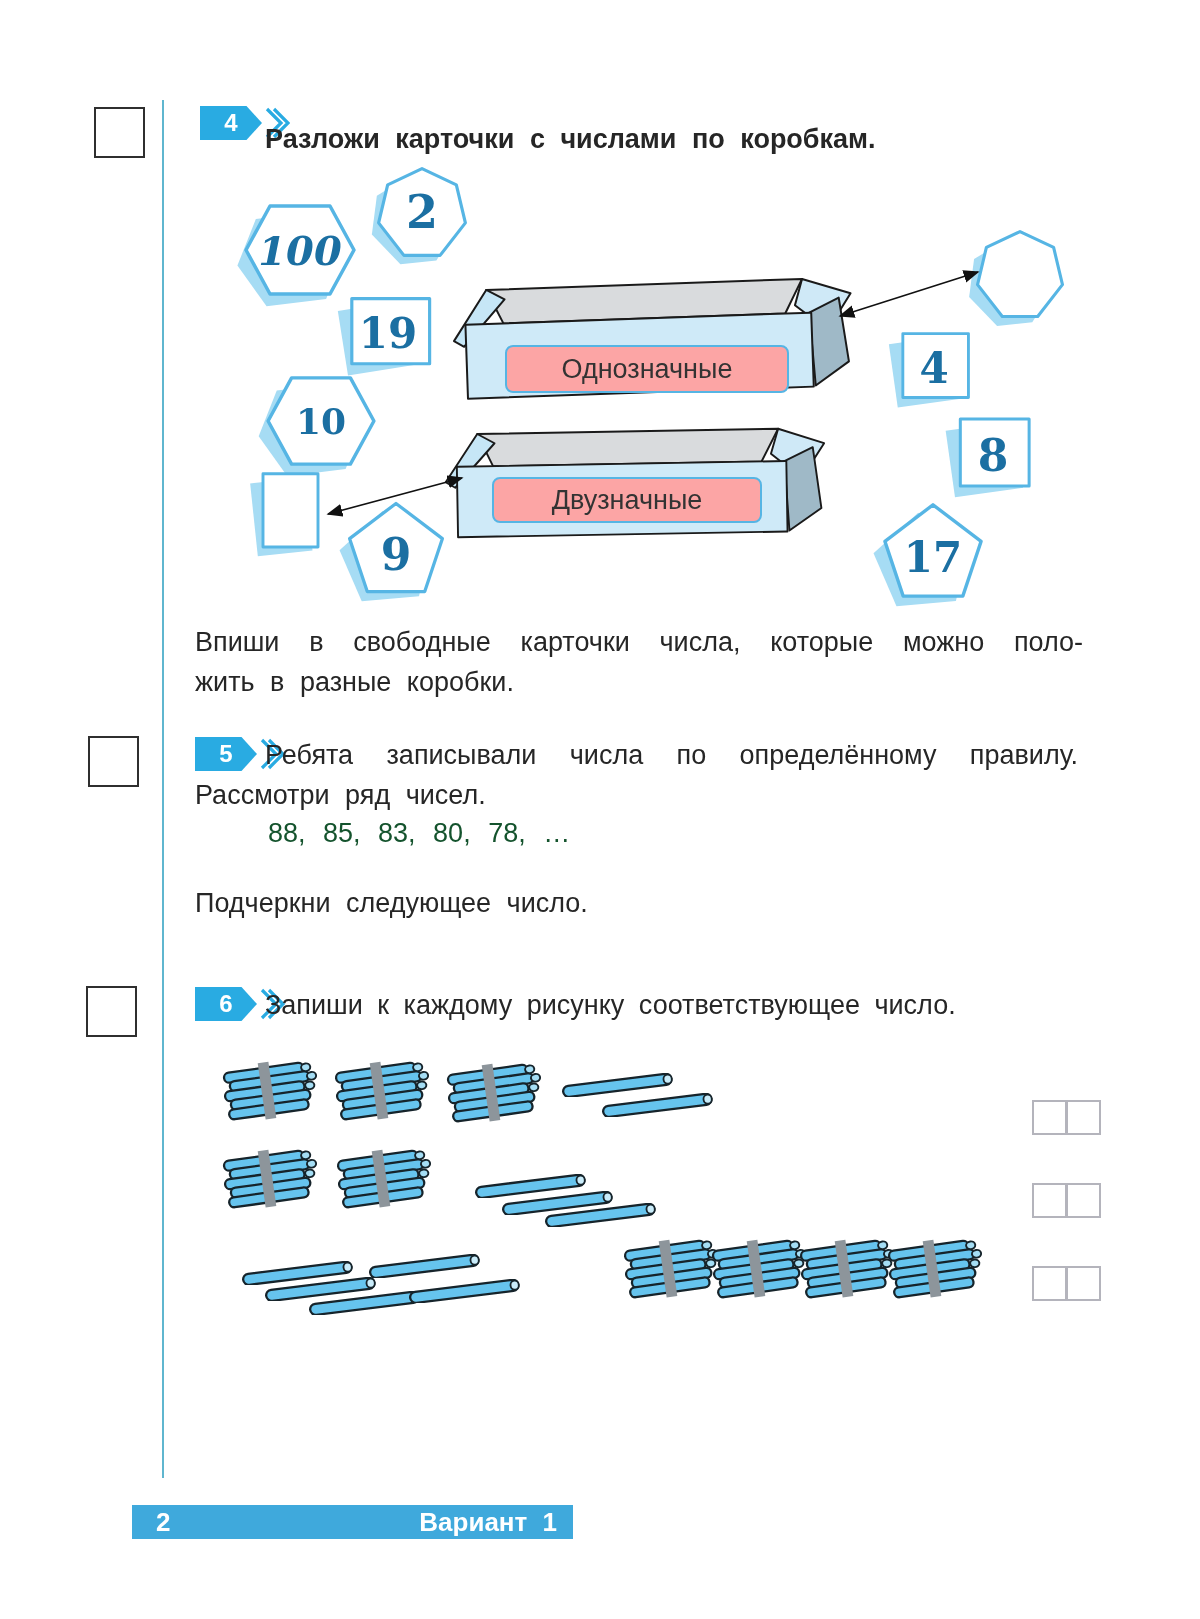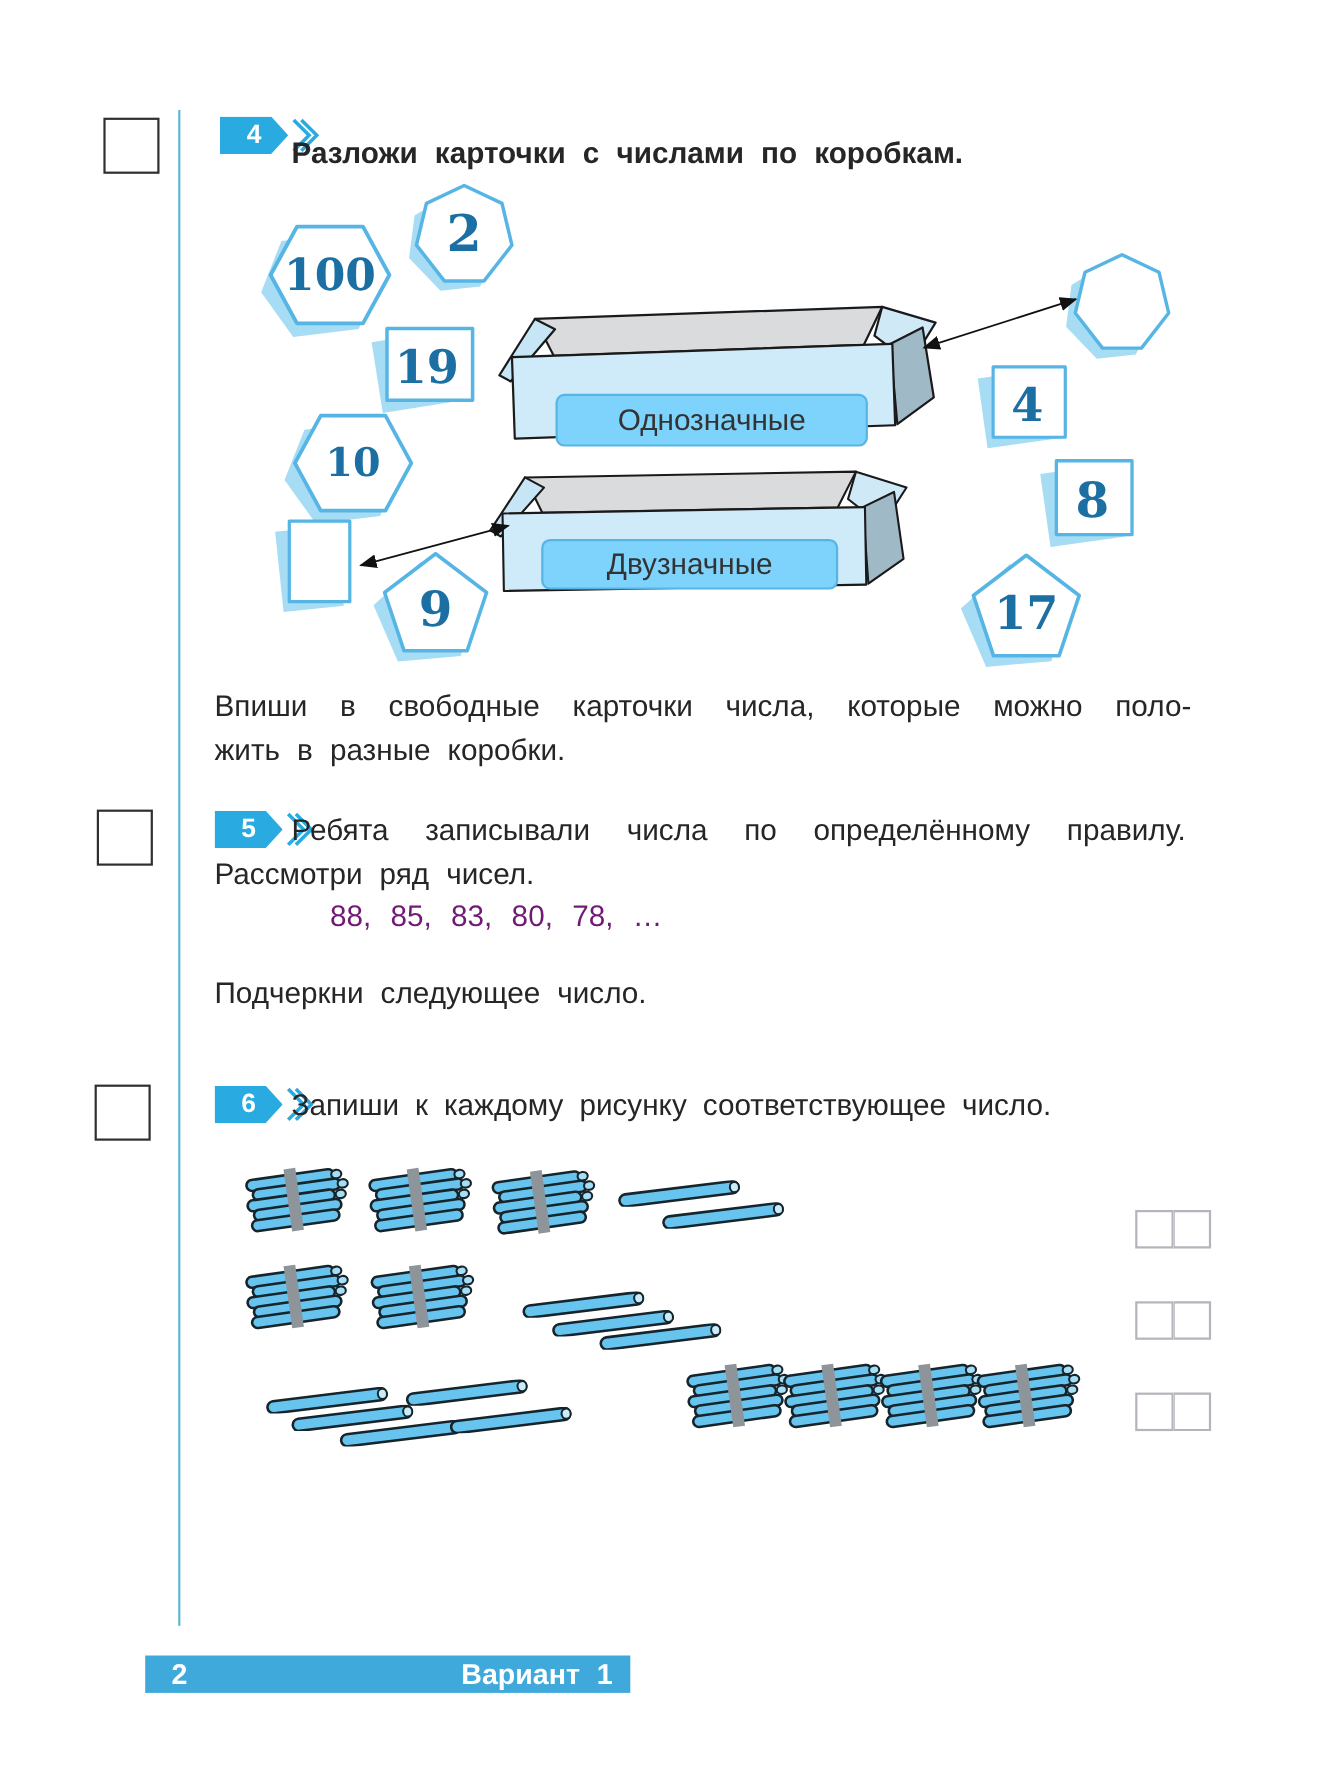--- a/index.html
+++ b/index.html
@@ -23,26 +23,26 @@
   
   .card{position:absolute;display:flex;align-items:center;justify-content:center;}
   .card svg{position:absolute;inset:0;width:100%;height:100%;overflow:visible;}
   .card .num{position:relative;z-index:2;font-family:"DejaVu Serif",serif;font-weight:bold;color:#1b6fa2;}
   .sh{fill:#a6dcf4;}
   .mn{fill:#ffffff;stroke:#56b5e4;stroke-width:3.5;stroke-linejoin:round;}
 
   
   .boxsvg{position:absolute;overflow:visible;}
   .box-label{position:absolute;display:flex;align-items:center;justify-content:center;
-    background:#7dd3fc;border:2.5px solid #56b5e4;border-radius:8px;font-size:27px;color:#333;margin-top:13px;}
+    background:#fca5a5;border:2.5px solid #56b5e4;border-radius:8px;font-size:27px;color:#333;}
 
   .overlay{position:absolute;left:0;top:0;pointer-events:none;}
 
   
-  .seq{position:absolute;font-size:27px;color:#701a75;word-spacing:10px;margin-left:32px;}
+  .seq{position:absolute;font-size:27px;color:#14532d;word-spacing:10px;}
   .opts{position:absolute;left:195px;top:916px;display:flex;padding-left:210px;font-size:27px;color:#3a3a3a;}
   .opts span{width:125px;}
 
   
   .stick-row{position:absolute;}
   .bundle{position:absolute;width:100px;height:82px;}
   .stick{position:absolute;width:120px;height:26px;}
   .bundle svg,.stick svg{width:100%;height:100%;display:block;overflow:visible;}
 
   .r0 .bundle.i0{left:4px;top:0;} .r0 .bundle.i1{left:116px;top:0;} .r0 .bundle.i2{left:228px;top:2px;}
@@ -107,21 +107,21 @@
 
   <div class="badge" style="left:200px;top:106px;">
     <span class="badge-tag">4</span>
     <svg class="chev" viewBox="0 0 26 34">
       <path d="M3,3 L17,17 L3,31" fill="none" stroke="#29abe2" stroke-width="3.2"></path>
       <path d="M10,3 L24,17 L10,31" fill="none" stroke="#29abe2" stroke-width="3.2"></path>
     </svg>
   </div>
   <div class="t-text" style="left:265px;top:119px;width:640px;font-weight:bold;">Разложи карточки с числами по коробкам.</div>
 
-  <div class="card" style="left:240px;top:200px;width:120px;height:100px;">
+  <div class="card" style="left:240px;top:200px;width:120px;height:100px;font-style:italic;">
     <svg viewBox="0 0 120 100">
         <polygon class="sh" points="30,6 90,6 114,50 90,94 30,94 6,50" transform="translate(-9,9) rotate(-7 60 50)"></polygon>
         <polygon class="mn" points="30,6 90,6 114,50 90,94 30,94 6,50"></polygon>
       </svg>
     <span class="num" style="font-size:40px;">100</span>
   </div>
   <div class="card" style="left:375px;top:165px;width:94px;height:94px;">
     <svg viewBox="0 0 104 104">
         <polygon class="sh" points="52,4 90,22 100,64 72,100 32,100 4,64 14,22" transform="translate(-9,8) rotate(-6 52 52)"></polygon>
         <polygon class="mn" points="52,4 90,22 100,64 72,100 32,100 4,64 14,22"></polygon>

